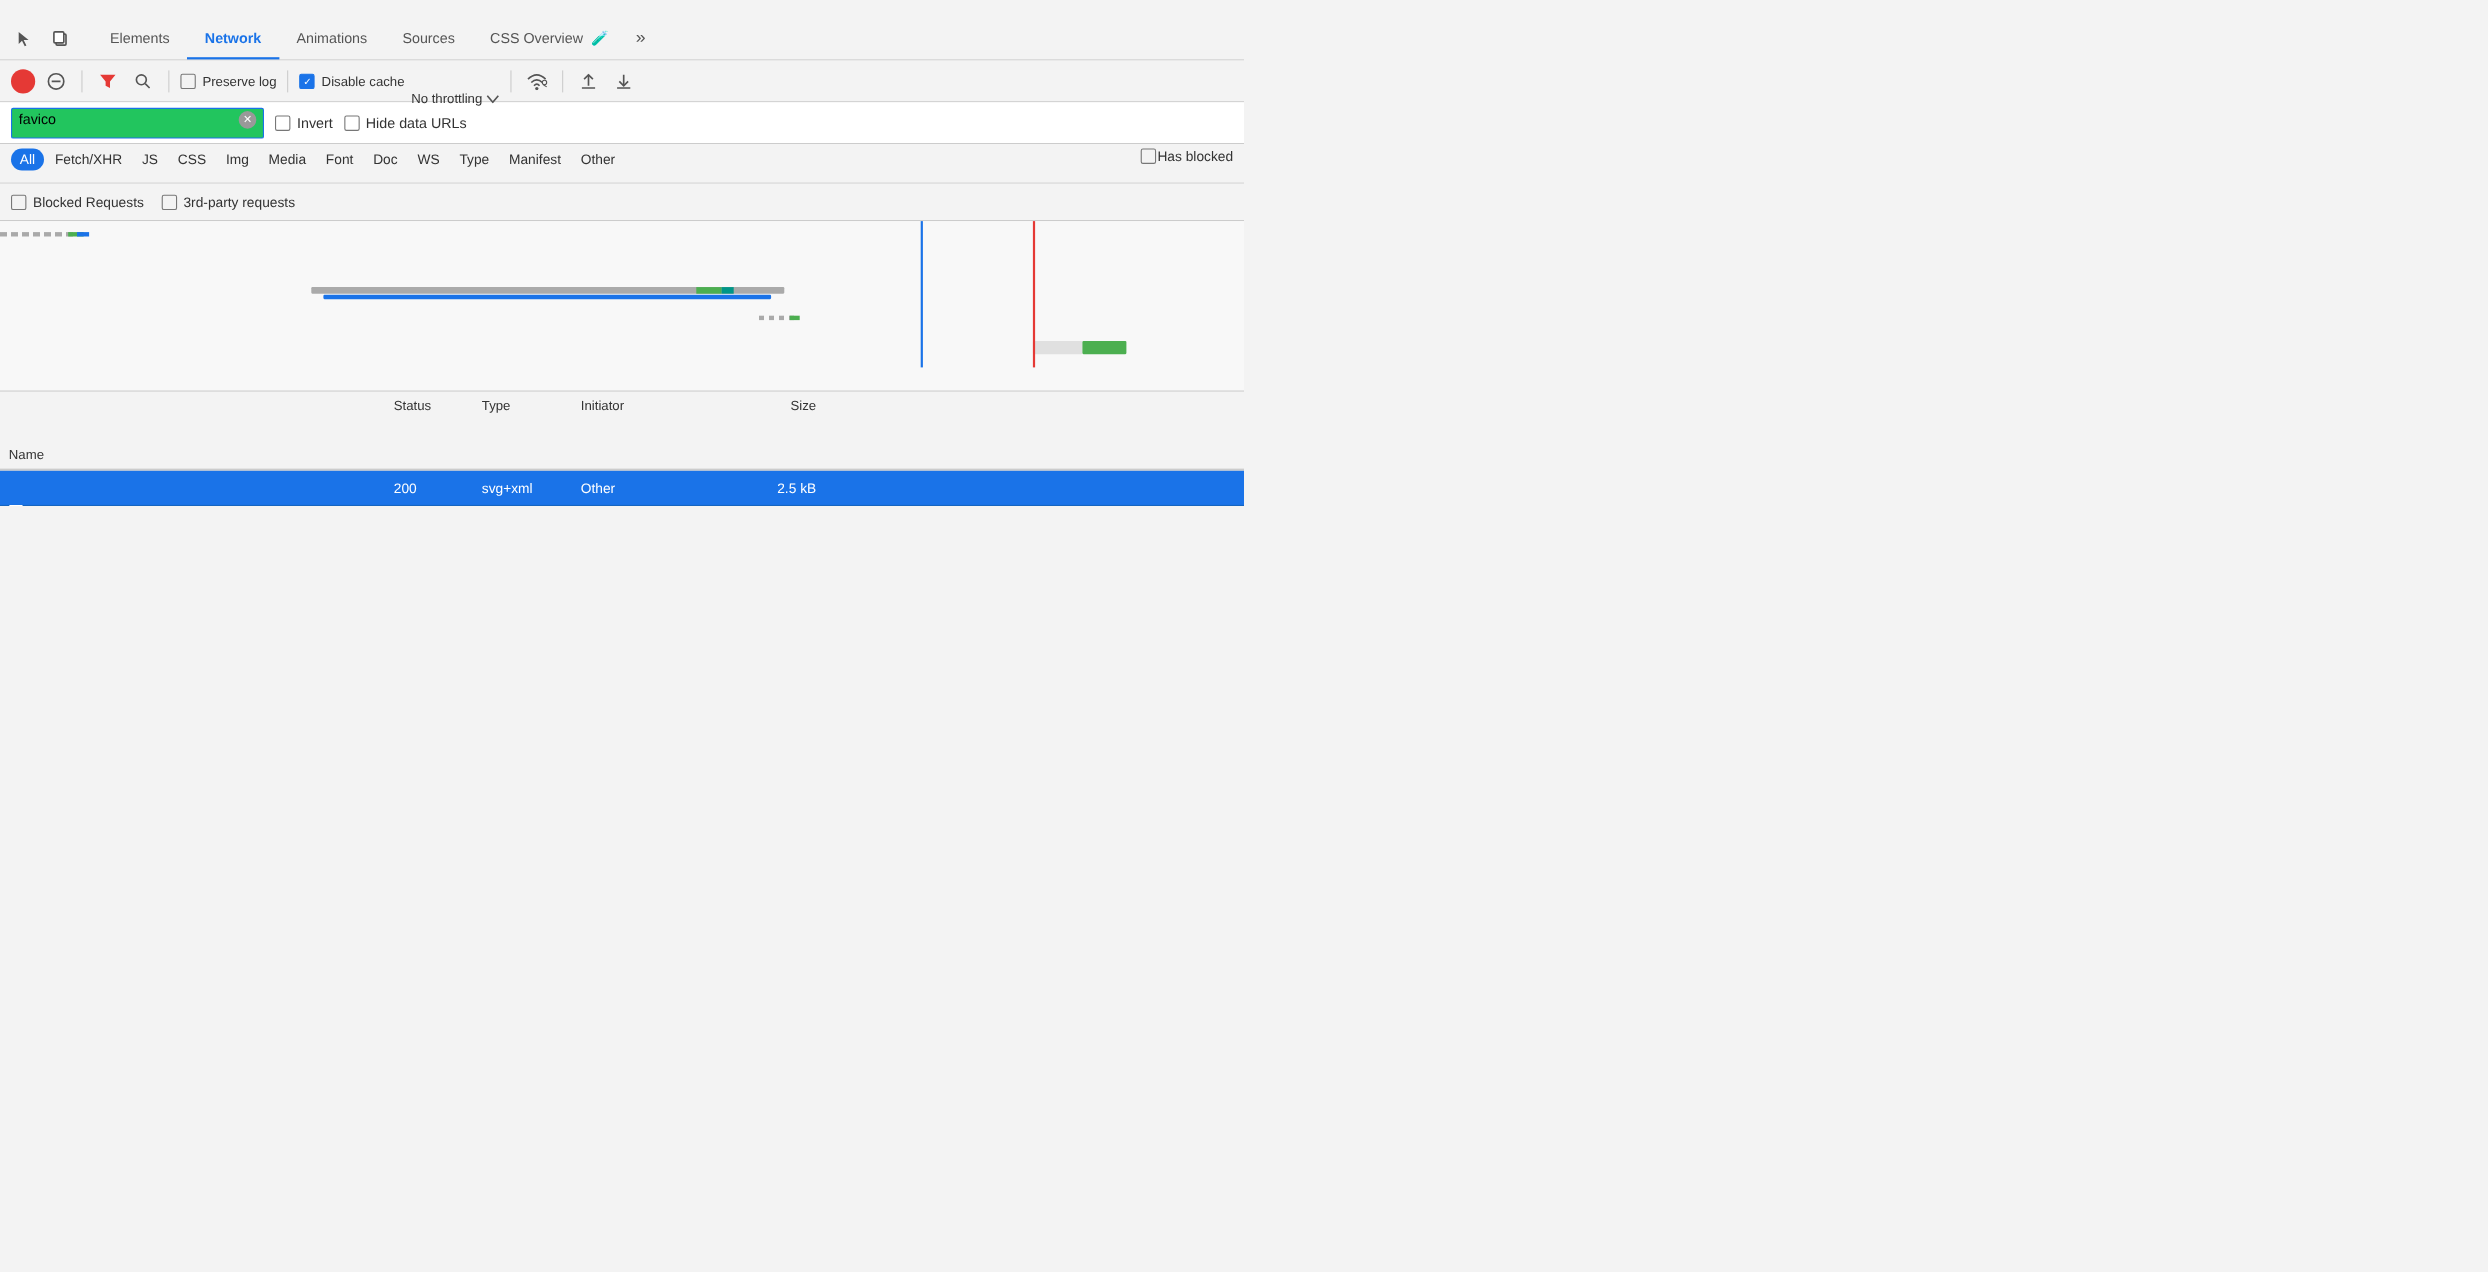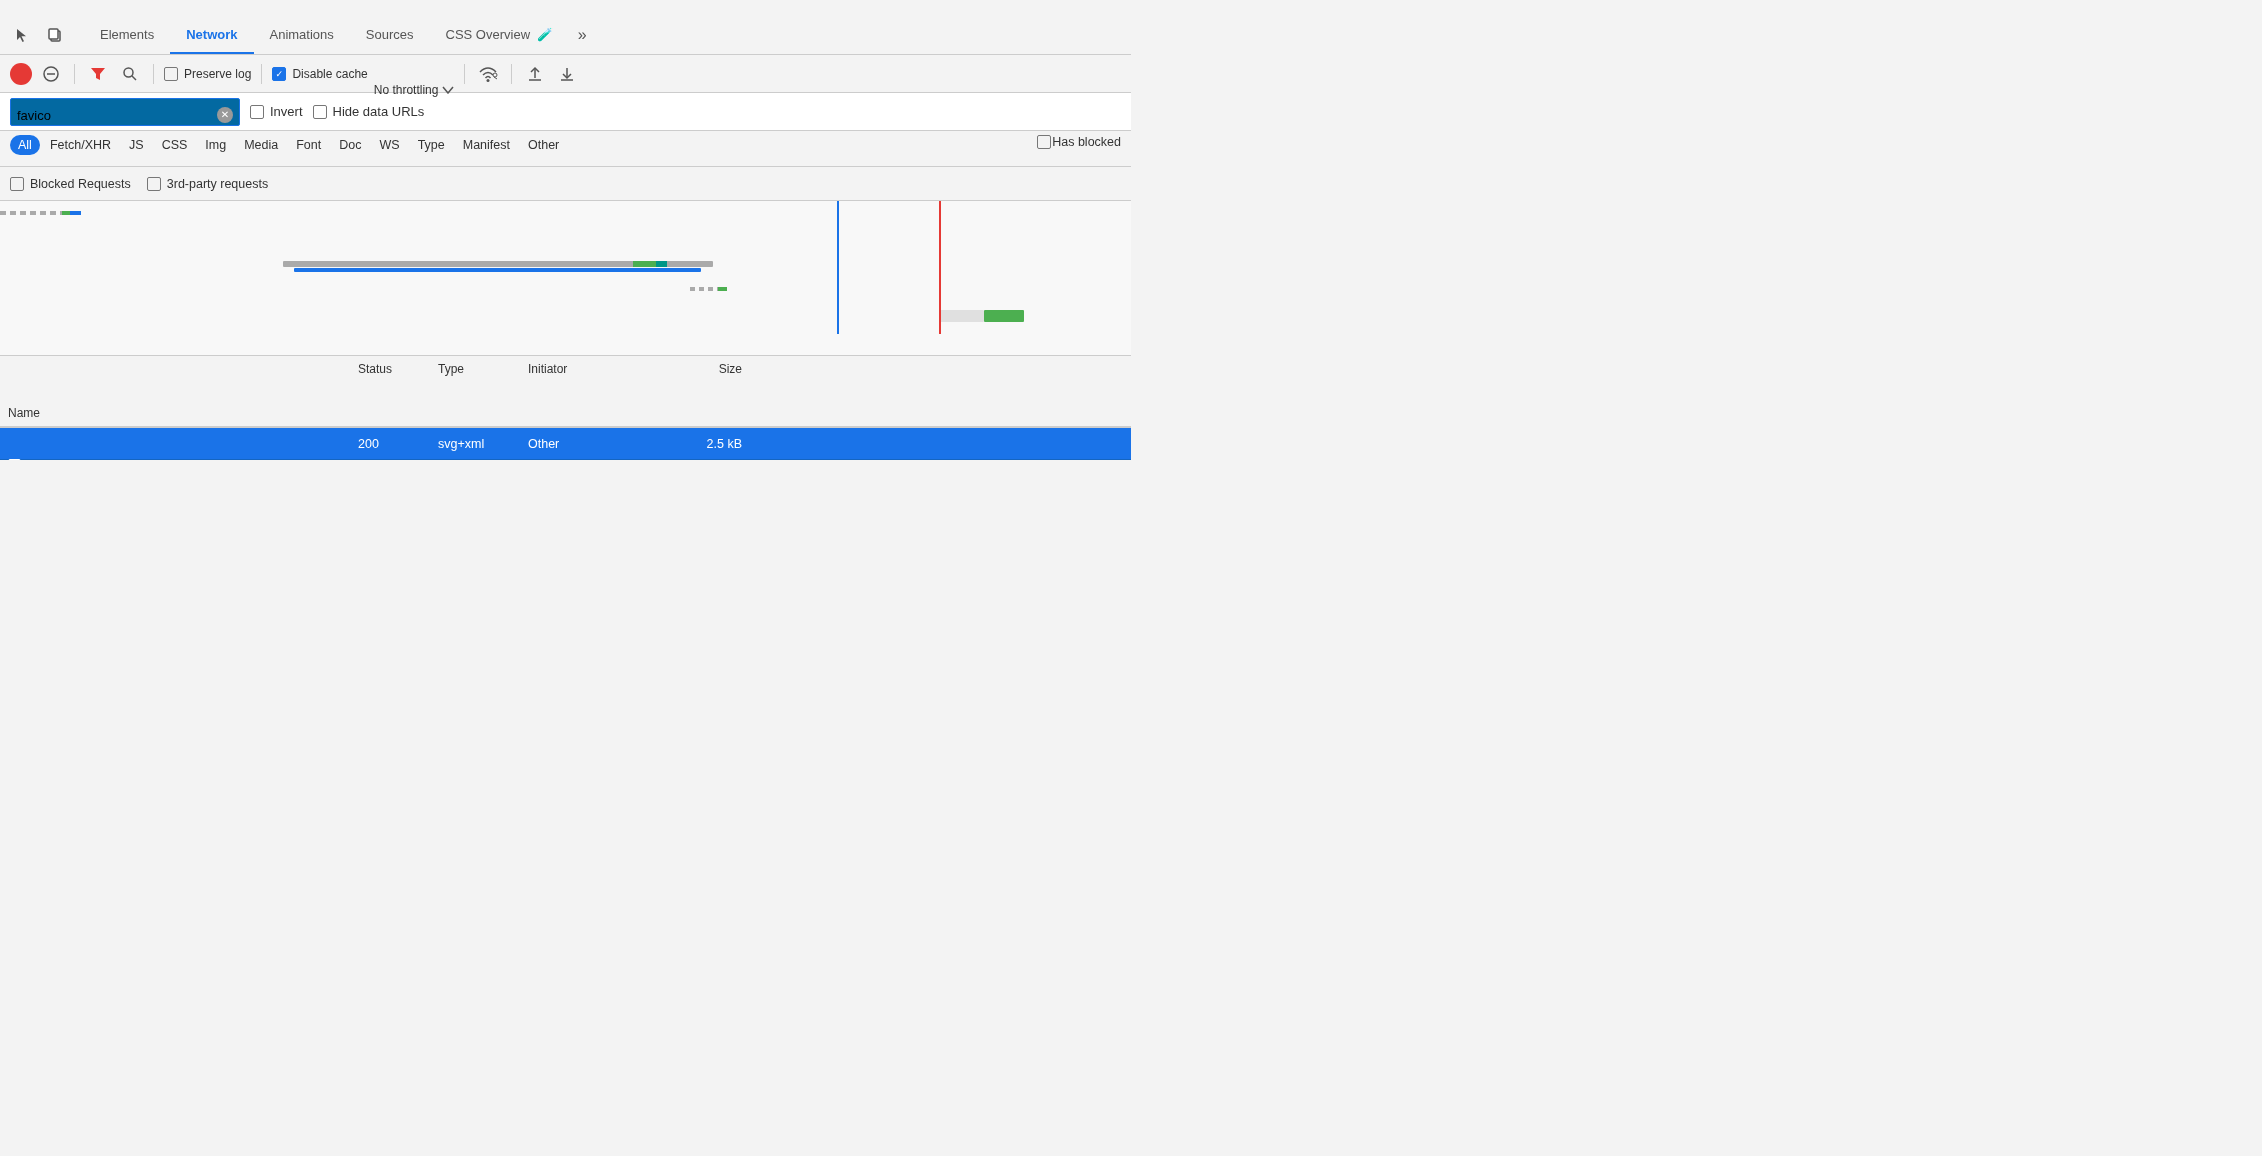--- a/index.html
+++ b/index.html
@@ -132,25 +132,25 @@
       display: flex;
       align-items: center;
       background: white;
       border-bottom: 1px solid #ccc;
       padding: 5px 10px;
       gap: 10px;
       height: 38px;
     }
     .search-input-wrap {
       display: flex;
-      align-items: flex-end;
+      align-items: flex-start;
       border: 1.5px solid #1a73e8;
       border-radius: 2px;
       padding: 2px 6px;
-      background: #0369a1;
+      background: #22c55e;
       width: 230px;
       height: 28px;
     }
     .search-input-wrap input {
       border: none;
       outline: none;
       font-size: 13px;
       flex: 1;
       background: transparent;
     }

